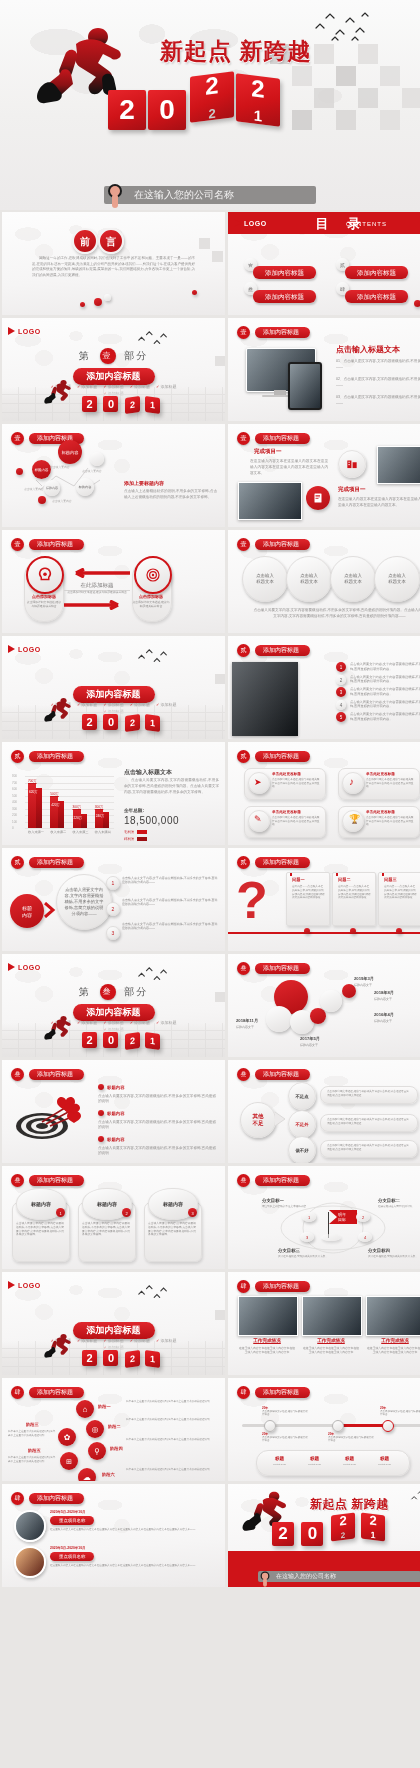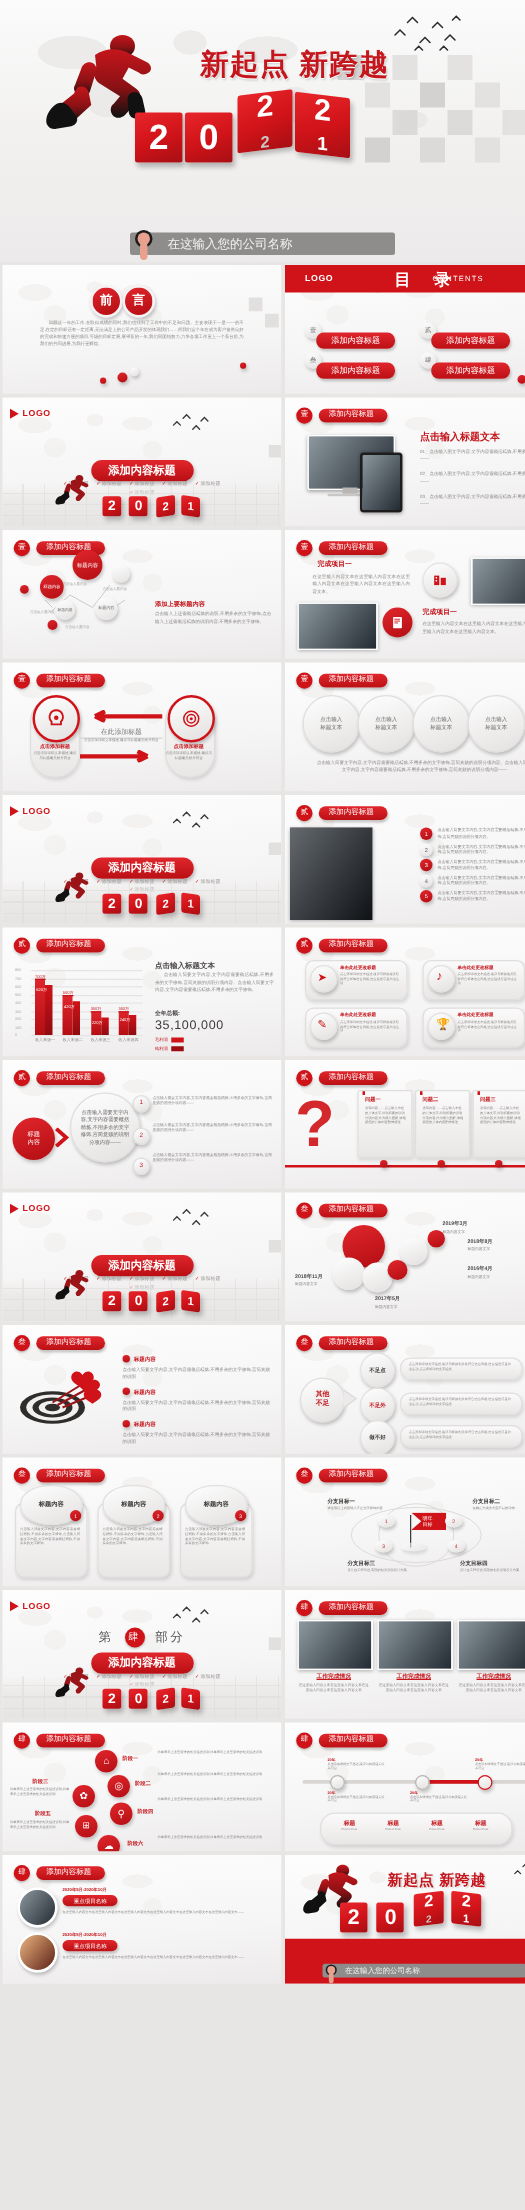--- a/index.html
+++ b/index.html
@@ -273,20 +273,25 @@
           <g stroke="#3a3a3a" stroke-width="2" fill="none" stroke-linecap="round">
             <path d="M6 22 l5-5 l5 5"></path>
               <path d="M20 12 l5-5 l5 5"></path>
               <path d="M34 28 l5-5 l5 5"></path>
               <path d="M46 16 l5-5 l5 5"></path>
             </g>
         </svg>
         <div class="mos" style="right:10px;top:38px;">
           <i style="left:0;top:0;width:10px;height:10px"></i>
 
+        </div>
+        <div class="mid">
+          <span>第</span>
+          <span class="cn">壹</span>
+          <span>部分</span>
         </div>
         <div class="pill">添加内容标题</div>
         <div class="chk">
           <span>添加标题</span>
             <span>添加标题</span>
             <span>添加标题</span>
           <span>添加标题</span>
             <span>添加标题</span>
             <span>添加标题</span>
         </div>
@@ -582,21 +587,21 @@
             <div class="xlb" style="left: 62.5px; top: 62px;">收入来源三</div>
             <div class="bar" style="left: 84.75px; height: 19.5px; bottom: 10px; width: 8px;"></div>
             <div class="bar2" style="left: 92.75px; height: 15.6px; bottom: 10px; width: 6px;"></div>
             <div class="vlb" style="left: 84.75px; top: 36.5px;">300万</div>
             <div class="vlb" style="left: 85.75px; top: 46.4px; color: rgb(255, 255, 255); text-decoration: none;">240万</div>
             <div class="xlb" style="left: 84.75px; top: 62px;">收入来源四</div>
           </div>
         <div style="position:absolute;left:122px;top:26px;font-size:6px;font-weight:bold;color:#4b4948">点击输入标题文本</div>
         <div class="txt" style="left:122px;right:6px;top:35px;text-align:justify;text-indent:7px">点击输入简要文字内容,文字内容需要概括精炼,不用多余的文字修饰,言简意赅的说明分项内容。点击输入简要文字内容,文字内容需要概括精炼,不用多余的文字修饰。</div>
         <div style="position:absolute;left:122px;top:66px;font-size:4.6px;font-weight:bold;color:#4b4948">全年总额:</div>
-        <div style="position:absolute;left:122px;top:73px;font-size:10px;color:#3d3b3a;letter-spacing:.5px">35,100,000</div>
+        <div style="position:absolute;left:122px;top:73px;font-size:10px;color:#3d3b3a;letter-spacing:.5px">18,500,000</div>
         <div style="position:absolute;left:122px;top:88px;display:flex;align-items:center;gap:3px">
           <span style="font-size:3.4px;color:#c4161c">毛利润</span>
           <span style="width:10px;height:4px;background:#cf1318;display:inline-block"></span>
           </div>
         <div style="position:absolute;left:122px;top:95px;display:flex;align-items:center;gap:3px">
           <span style="font-size:3.4px;color:#c4161c">纯利润</span>
           <span style="width:10px;height:4px;background:#9b0d11;display:inline-block"></span>
           </div>
       </div>
 
@@ -707,20 +712,25 @@
           <g stroke="#3a3a3a" stroke-width="2" fill="none" stroke-linecap="round">
             <path d="M6 22 l5-5 l5 5"></path>
               <path d="M20 12 l5-5 l5 5"></path>
               <path d="M34 28 l5-5 l5 5"></path>
               <path d="M46 16 l5-5 l5 5"></path>
             </g>
         </svg>
         <div class="mos" style="right:10px;top:38px;">
           <i style="left:0;top:0;width:10px;height:10px"></i>
 
+        </div>
+        <div class="mid">
+          <span>第</span>
+          <span class="cn">叁</span>
+          <span>部分</span>
         </div>
         <div class="pill">添加内容标题</div>
         <div class="chk">
           <span>添加标题</span>
             <span>添加标题</span>
             <span>添加标题</span>
           <span>添加标题</span>
             <span>添加标题</span>
             <span>添加标题</span>
         </div>
@@ -927,25 +937,20 @@
           <g stroke="#3a3a3a" stroke-width="2" fill="none" stroke-linecap="round">
             <path d="M6 22 l5-5 l5 5"></path>
               <path d="M20 12 l5-5 l5 5"></path>
               <path d="M34 28 l5-5 l5 5"></path>
               <path d="M46 16 l5-5 l5 5"></path>
             </g>
         </svg>
         <div class="mos" style="right:10px;top:38px;">
           <i style="left:0;top:0;width:10px;height:10px"></i>
 
-        </div>
-        <div class="mid">
-          <span>第</span>
-          <span class="cn">肆</span>
-          <span>部分</span>
         </div>
         <div class="pill">添加内容标题</div>
         <div class="chk">
           <span>添加标题</span>
             <span>添加标题</span>
             <span>添加标题</span>
           <span>添加标题</span>
             <span>添加标题</span>
             <span>添加标题</span>
         </div>

